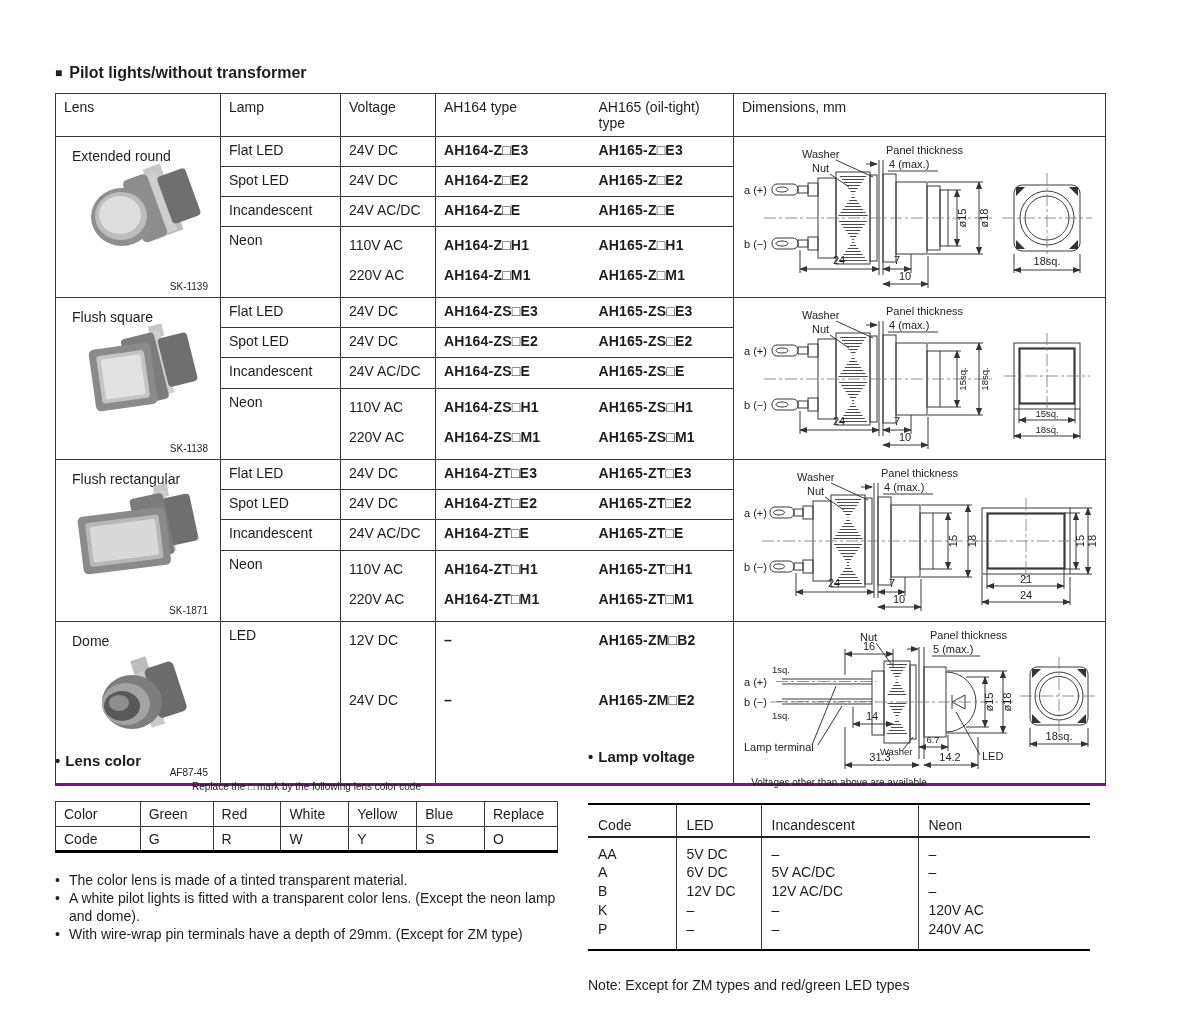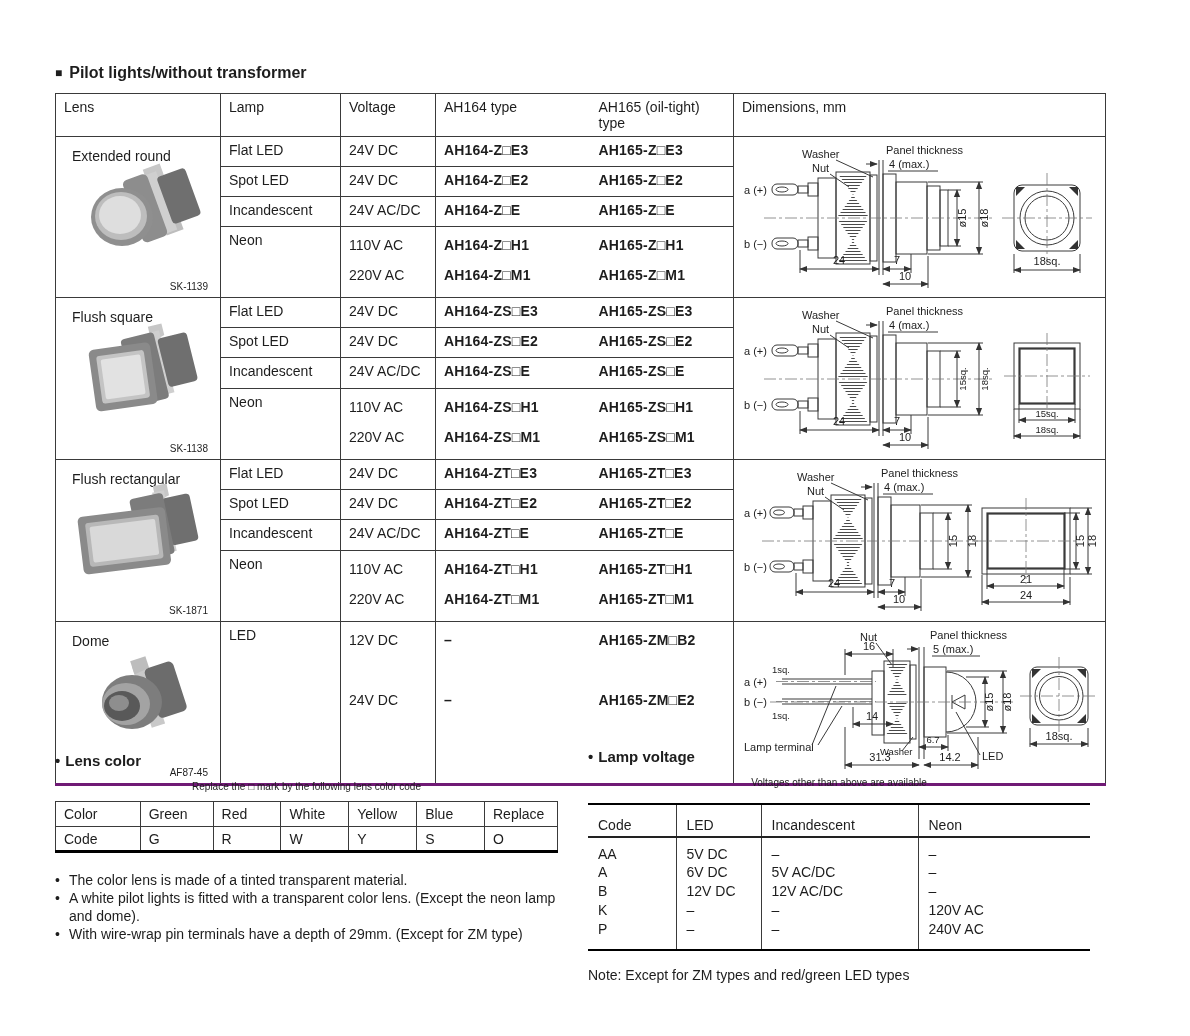--- a/index.html
+++ b/index.html
@@ -61,21 +61,21 @@
 
   .lv-block { position:absolute; left:588px; top:748px; width:502px; }
   table.lv { border-collapse:collapse; margin-top:15px; width:502px;
              border-top:2px solid #000; border-bottom:2px solid #000; table-layout:fixed; }
   table.lv td { font-size:14px; box-sizing:border-box; }
   table.lv td.vr { border-right:1px solid #3a3a3a; }
   table.lv tr.lvhead td { border-bottom:2px solid #222; height:33px; padding:8px 10px 0 10px; }
   table.lv tr.lvbody td { padding:0 10px; height:19px; vertical-align:top; }
   table.lv tr.first td { padding-top:8px; height:27px; }
   table.lv tr.last td  { padding-bottom:10px; height:29px; }
-  .lv-note { font-size:14px; margin-top:16px; }
+  .lv-note { font-size:14px; margin-top:26px; }
 </style>
 </head>
 <body>
 
 <div class="page">
 
   <svg width="0" height="0" style="position:absolute">
     <defs>
       <marker id="ar" viewBox="0 0 10 10" refX="9" refY="5" markerWidth="8" markerHeight="8" orient="auto-start-reverse">
         <path d="M0,1 L10,5 L0,9 z" fill="#333" stroke="none"></path>

